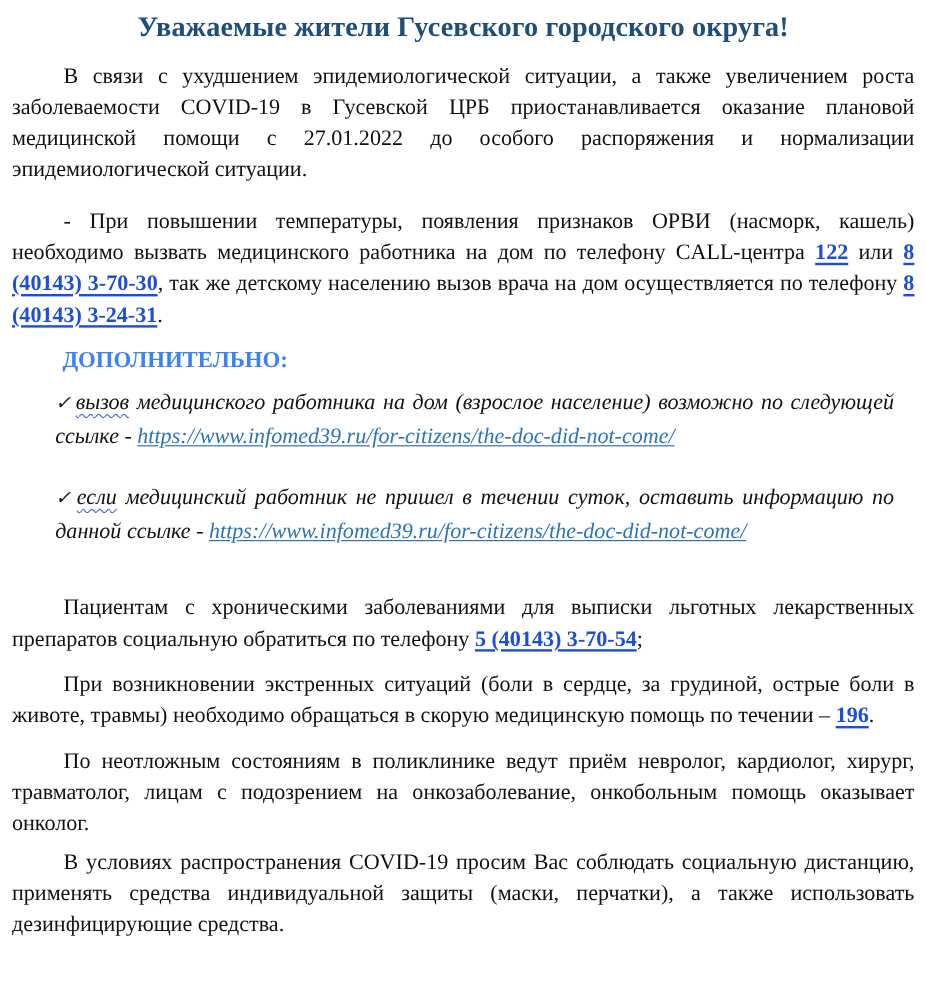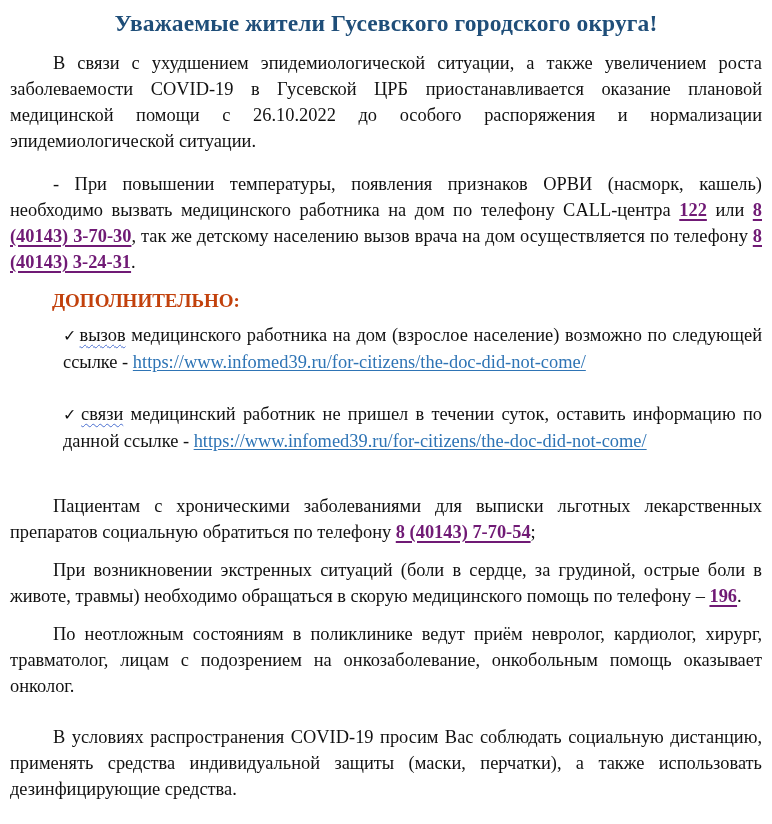--- a/index.html
+++ b/index.html
@@ -22,54 +22,55 @@
     letter-spacing: 0.1px;
   }
   .para {
     position: absolute;
     left: 10px; width: 752px;
     text-align: justify;
     text-align-last: left;
     margin: 0;
   }
   .indent { text-indent: 43px; }
-  .phone { color: #701a75; font-weight: bold; text-decoration: underline; text-decoration-thickness: 2px; text-underline-offset: 3px; }
+  .phone { color: #1d4ed8; font-weight: bold; text-decoration: underline; text-decoration-thickness: 2px; text-underline-offset: 3px; }
   .link { color: #2e74b5; text-decoration: underline; text-underline-offset: 2px; }
   .section-head {
     position: absolute; left: 52px; top: 288px;
-    font-weight: bold; color: #c2410c; font-size: 19px;
+    font-weight: bold; color: #3b82f6; font-size: 19px;
   }
   .check-item {
     position: absolute;
-    left: 63px; width: 699px;
+    left: 46px; width: 699px;
     text-align: justify;
     text-align-last: left;
     margin: 0;
+    font-style: italic;
   }
   .check { font-size: 16px; margin-right: 2px; }
   .squiggle { text-decoration: underline wavy #4a6fd0; text-decoration-thickness: 1px; text-underline-offset: 3px; }
 </style>
 </head>
 <body>
 
 <div class="page">
 
   <div class="title">Уважаемые жители Гусевского городского округа!</div>
 
-  <p class="para indent" style="top:50px;"><span>В связи с ухудшением эпидемиологической ситуации, а также увеличением роста заболеваемости COVID-19 в Гусевской ЦРБ приостанавливается оказание плановой медицинской помощи с 26.10.2022 до особого распоряжения и нормализации эпидемиологической ситуации.</span></p>
+  <p class="para indent" style="top:50px;"><span>В связи с ухудшением эпидемиологической ситуации, а также увеличением роста заболеваемости COVID-19 в Гусевской ЦРБ приостанавливается оказание плановой медицинской помощи с 27.01.2022 до особого распоряжения и нормализации эпидемиологической ситуации.</span></p>
 
   <p class="para indent" style="top:171px;"><span>- При повышении температуры, появления признаков ОРВИ (насморк, кашель) необходимо вызвать медицинского работника на дом по телефону CALL-центра </span><a class="phone">122</a><span> или </span><a class="phone">8 (40143) 3-70-30</a><span>, так же детскому населению вызов врача на дом осуществляется по телефону </span><a class="phone">8 (40143) 3-24-31</a><span>.</span></p>
 
   <div class="section-head">ДОПОЛНИТЕЛЬНО:</div>
 
   <p class="check-item" style="top:322px;"><span class="check">✓</span><span class="squiggle">вызов</span><span> медицинского работника на дом (взрослое население) возможно по следующей ссылке - </span><a class="link">https://www.infomed39.ru/for-citizens/the-doc-did-not-come/</a></p>
 
-  <p class="check-item" style="top:401px;"><span class="check">✓</span><span class="squiggle">связи</span><span> медицинский работник не пришел в течении суток, оставить информацию по данной ссылке - </span><a class="link">https://www.infomed39.ru/for-citizens/the-doc-did-not-come/</a></p>
+  <p class="check-item" style="top:401px;"><span class="check">✓</span><span class="squiggle">если</span><span> медицинский работник не пришел в течении суток, оставить информацию по данной ссылке - </span><a class="link">https://www.infomed39.ru/for-citizens/the-doc-did-not-come/</a></p>
 
-  <p class="para indent" style="top:493px;"><span>Пациентам с хроническими заболеваниями для выписки льготных лекарственных препаратов социальную обратиться по телефону </span><a class="phone">8 (40143) 7-70-54</a><span>;</span></p>
+  <p class="para indent" style="top:493px;"><span>Пациентам с хроническими заболеваниями для выписки льготных лекарственных препаратов социальную обратиться по телефону </span><a class="phone">5 (40143) 3-70-54</a><span>;</span></p>
 
-  <p class="para indent" style="top:557px;"><span>При возникновении экстренных ситуаций (боли в сердце, за грудиной, острые боли в животе, травмы) необходимо обращаться в скорую медицинского помощь по телефону – </span><a class="phone">196</a><span>.</span></p>
+  <p class="para indent" style="top:557px;"><span>При возникновении экстренных ситуаций (боли в сердце, за грудиной, острые боли в животе, травмы) необходимо обращаться в скорую медицинскую помощь по течении – </span><a class="phone">196</a><span>.</span></p>
 
   <p class="para indent" style="top:621px;"><span>По неотложным состояниям в поликлинике ведут приём невролог, кардиолог, хирург, травматолог, лицам с подозрением на онкозаболевание, онкобольным помощь оказывает онколог.</span></p>
 
-  <p class="para indent" style="top:724px;"><span>В условиях распространения COVID-19 просим Вас соблюдать социальную дистанцию, применять средства индивидуальной защиты (маски, перчатки), а также использовать дезинфицирующие средства.</span></p>
+  <p class="para indent" style="top:705px;"><span>В условиях распространения COVID-19 просим Вас соблюдать социальную дистанцию, применять средства индивидуальной защиты (маски, перчатки), а также использовать дезинфицирующие средства.</span></p>
 
 </div>
 
 </body></html>

